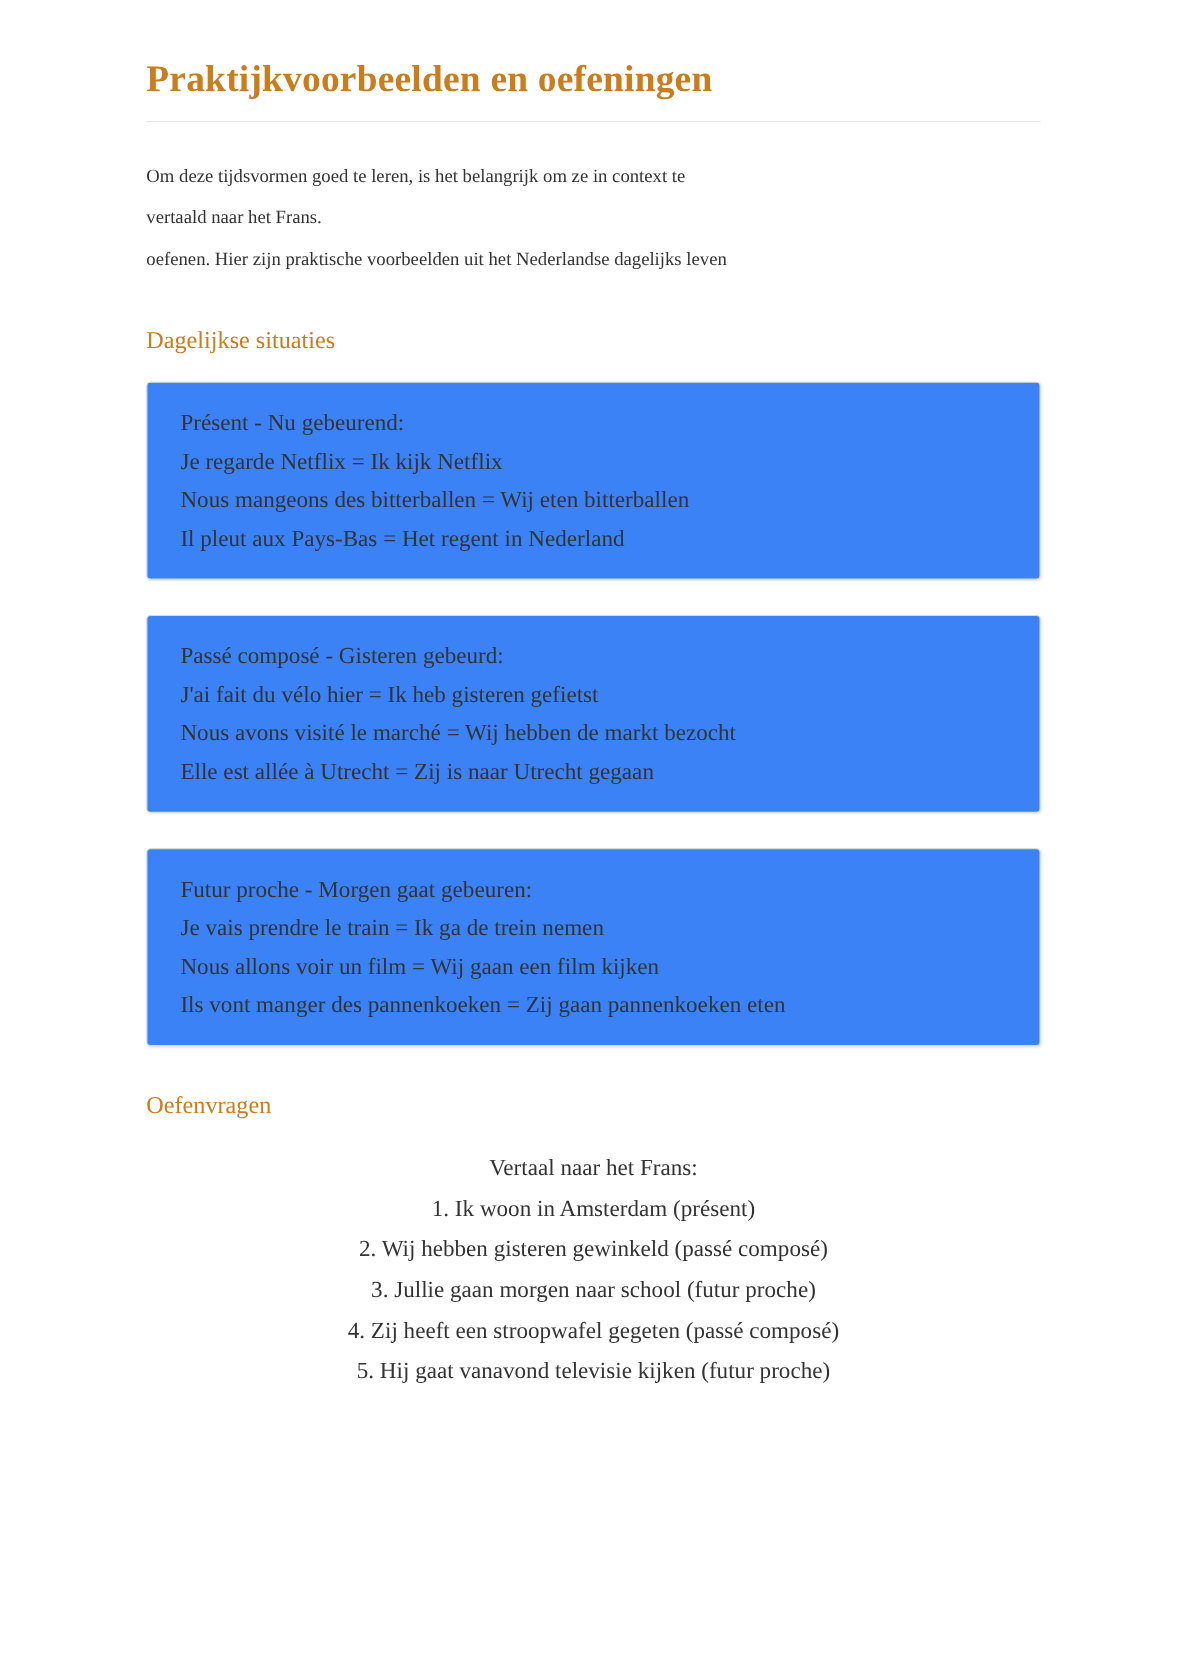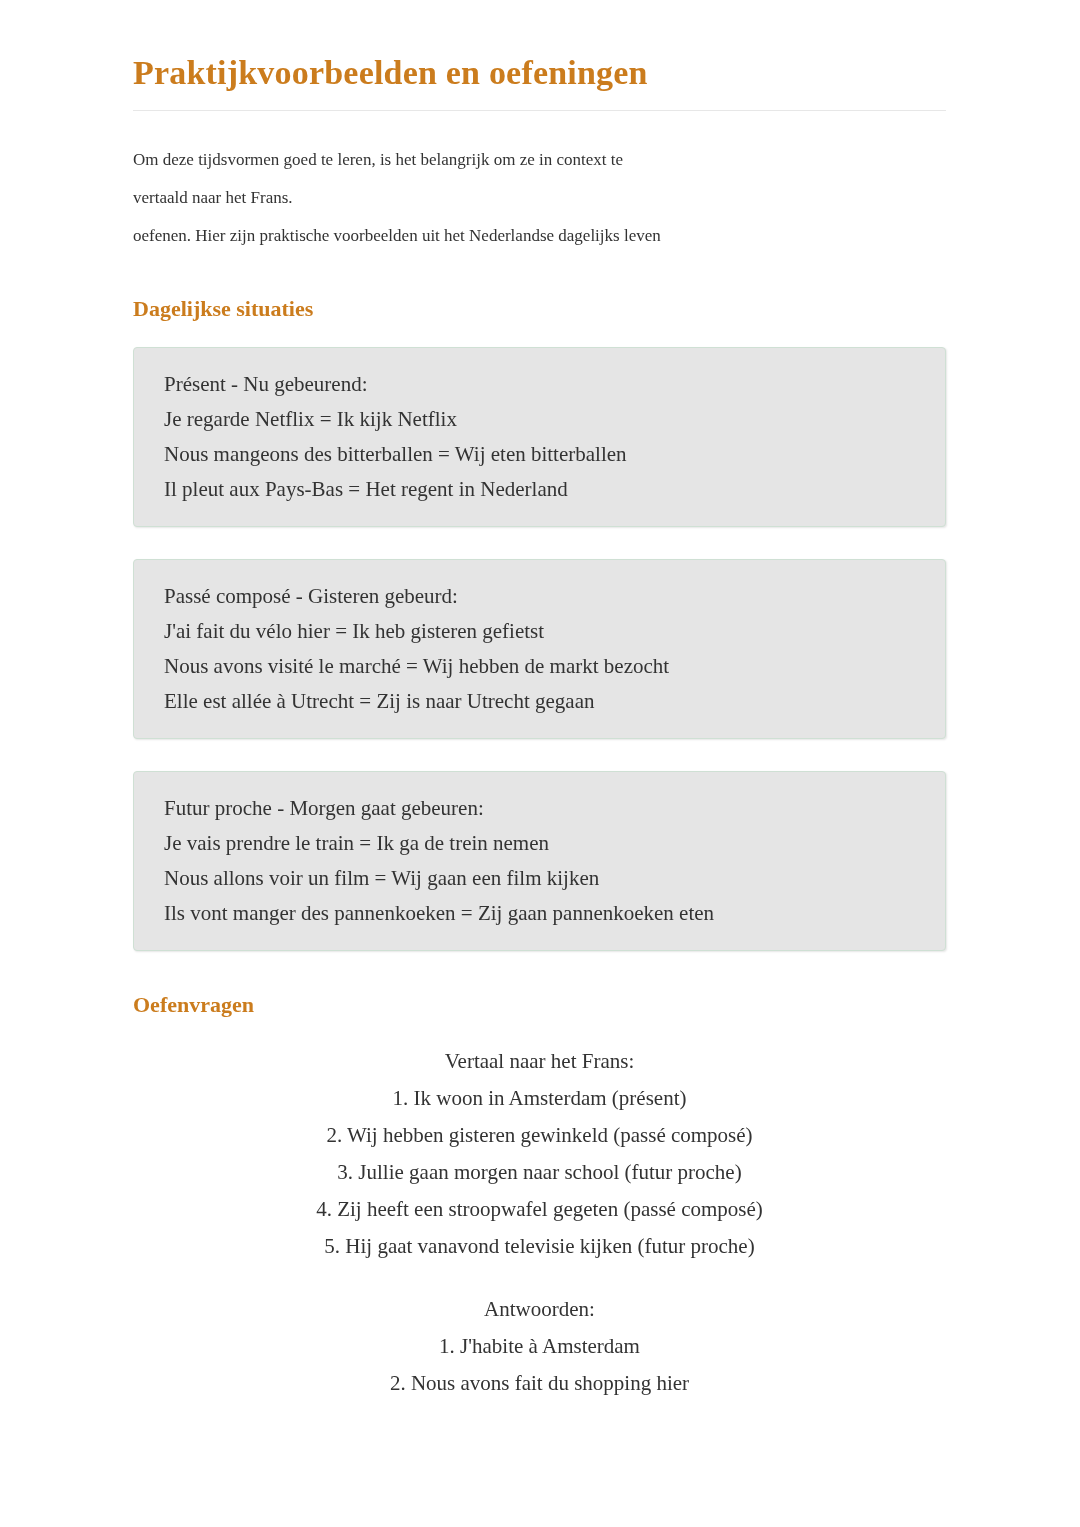--- a/index.html
+++ b/index.html
@@ -35,25 +35,25 @@
   }
   .intro p {
     margin: 0;
     font-size: 17px;
     line-height: 38px;
   }
   h3.sub-heading {
     margin: 40px 0 24px 0;
     font-size: 22px;
     line-height: 28px;
-    font-weight: bold;
+    font-weight: normal;
     color: #cb7c1d;
   }
   .example-box {
-    background: #e5e5e5;
+    background: #3b82f6;
     border: 1px solid #cfe0d4;
     border-radius: 4px;
     box-shadow: 1px 1px 2px rgba(0,0,0,0.10);
     padding: 19px 30px;
     margin: 0 0 32px 0;
     font-size: 21px;
     line-height: 35px;
   }
   .example-box .line {
     white-space: nowrap;
@@ -113,19 +113,14 @@
 
   <div class="list-block">
     <div class="line">Vertaal naar het Frans:</div>
     <div class="line">1. Ik woon in Amsterdam (présent)</div>
     <div class="line">2. Wij hebben gisteren gewinkeld (passé composé)</div>
     <div class="line">3. Jullie gaan morgen naar school (futur proche)</div>
     <div class="line">4. Zij heeft een stroopwafel gegeten (passé composé)</div>
     <div class="line">5. Hij gaat vanavond televisie kijken (futur proche)</div>
   </div>
 
-  <div class="list-block answers">
-    <div class="line">Antwoorden:</div>
-    <div class="line">1. J'habite à Amsterdam</div>
-    <div class="line">2. Nous avons fait du shopping hier</div>
-  </div>
 
 </div>
 
 </body></html>

